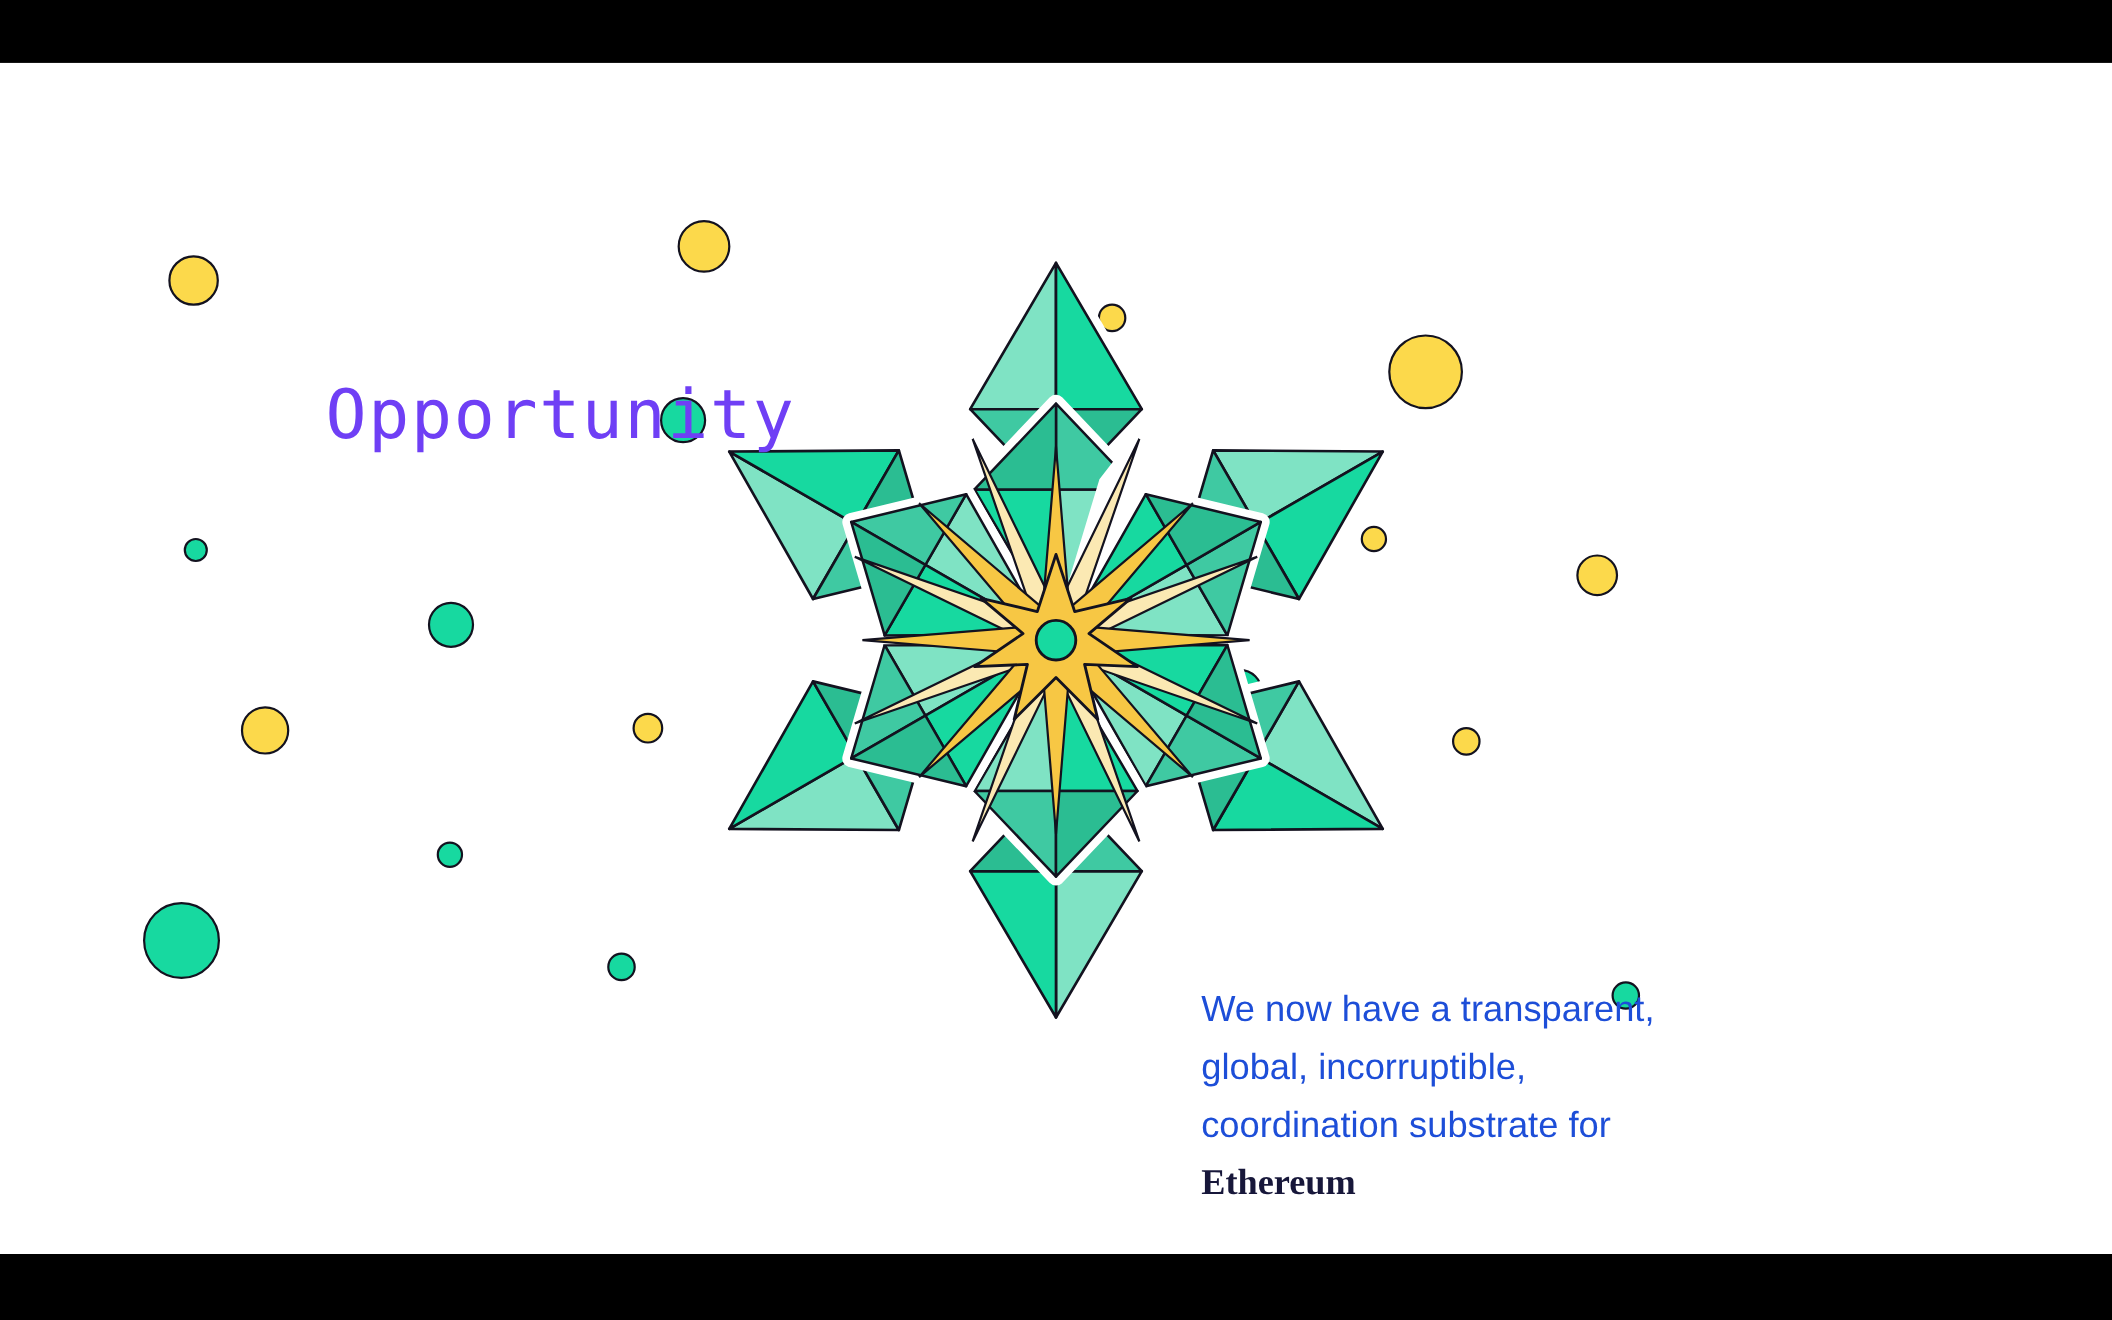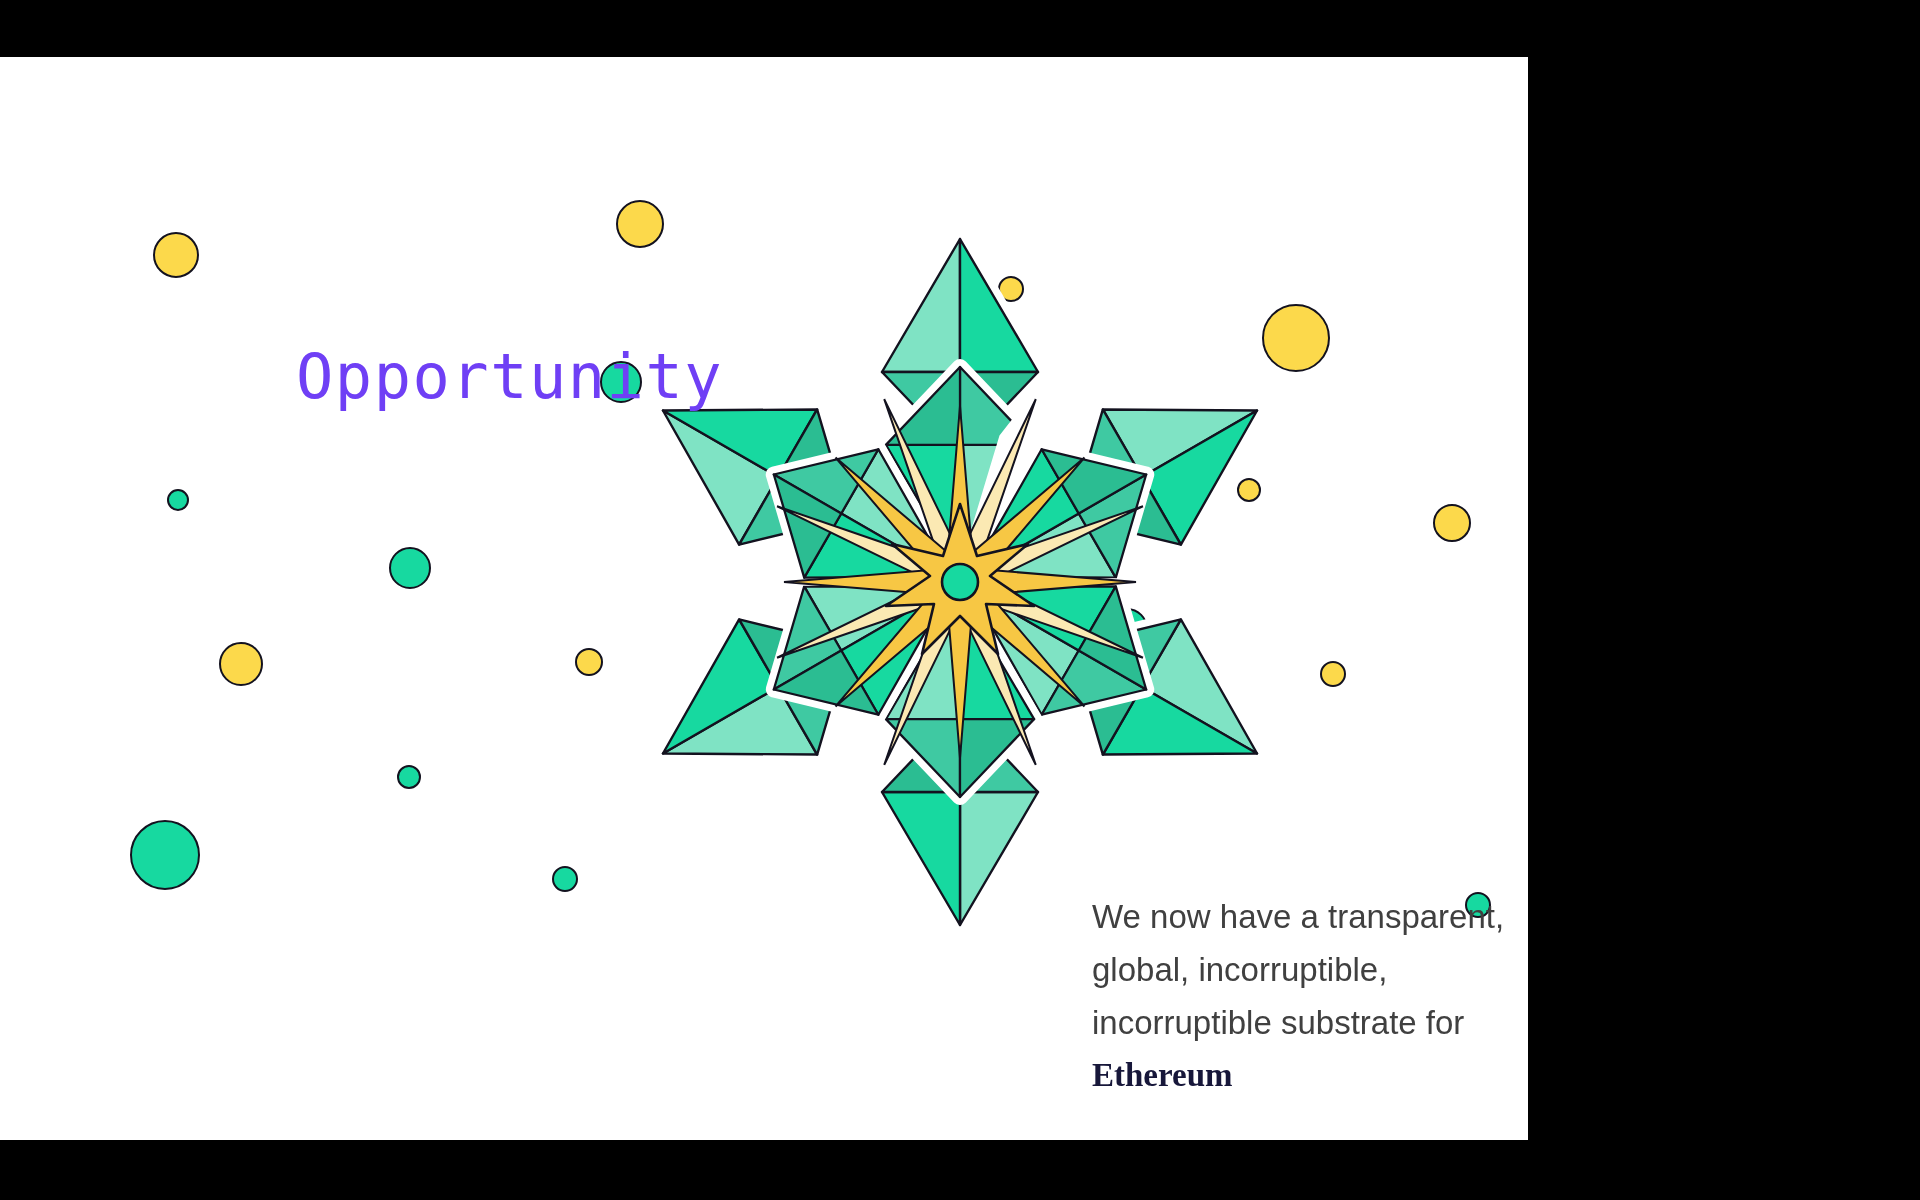--- a/index.html
+++ b/index.html
@@ -26,21 +26,21 @@
     background: #000000;
     z-index: 40;
   }
   .letterbox.top { top: 0; height: 57px; }
   .letterbox.bottom { bottom: 0; height: 60px; }
 
   .canvas {
     position: absolute;
     left: 0;
     top: 57px;
-    width: 1528px;
+    width: 1920px;
     height: 1083px;
     background: #ffffff;
     overflow: hidden;
   }
 
   
   .dot {
     position: absolute;
     border-radius: 50%;
     box-sizing: border-box;
@@ -76,21 +76,21 @@
     position: absolute;
     left: 1092px;
     top: 833px;
     width: 520px;
     z-index: 25;
   }
   .quote-line {
     font-family: "Liberation Sans", sans-serif;
     font-size: 33px;
     line-height: 53px;
-    color: #404040;
+    color: #1d4ed8;
     white-space: nowrap;
   }
   .quote-attrib {
     font-family: Liberation Serif, serif;
     font-size: 33px;
     line-height: 53px;
     font-weight: bold;
     color: #17173a;
     white-space: nowrap;
   }
@@ -276,20 +276,20 @@
           <circle cx="0" cy="0" r="18" fill="#17d9a0" stroke="#13121f" stroke-width="2.6"></circle>
         </g>
       </svg>
     </div>
 
     <div class="title">Opportunity</div>
 
     <div class="quote-block">
       <div class="quote-line">We now have a transparent,</div>
       <div class="quote-line">global, incorruptible,</div>
-      <div class="quote-line">incorruptible substrate for</div>
+      <div class="quote-line">coordination substrate for</div>
       <div class="quote-attrib">Ethereum</div>
     </div>
 
   </div>
 
   <div class="letterbox bottom"></div>
 </div>
 
 </body></html>

